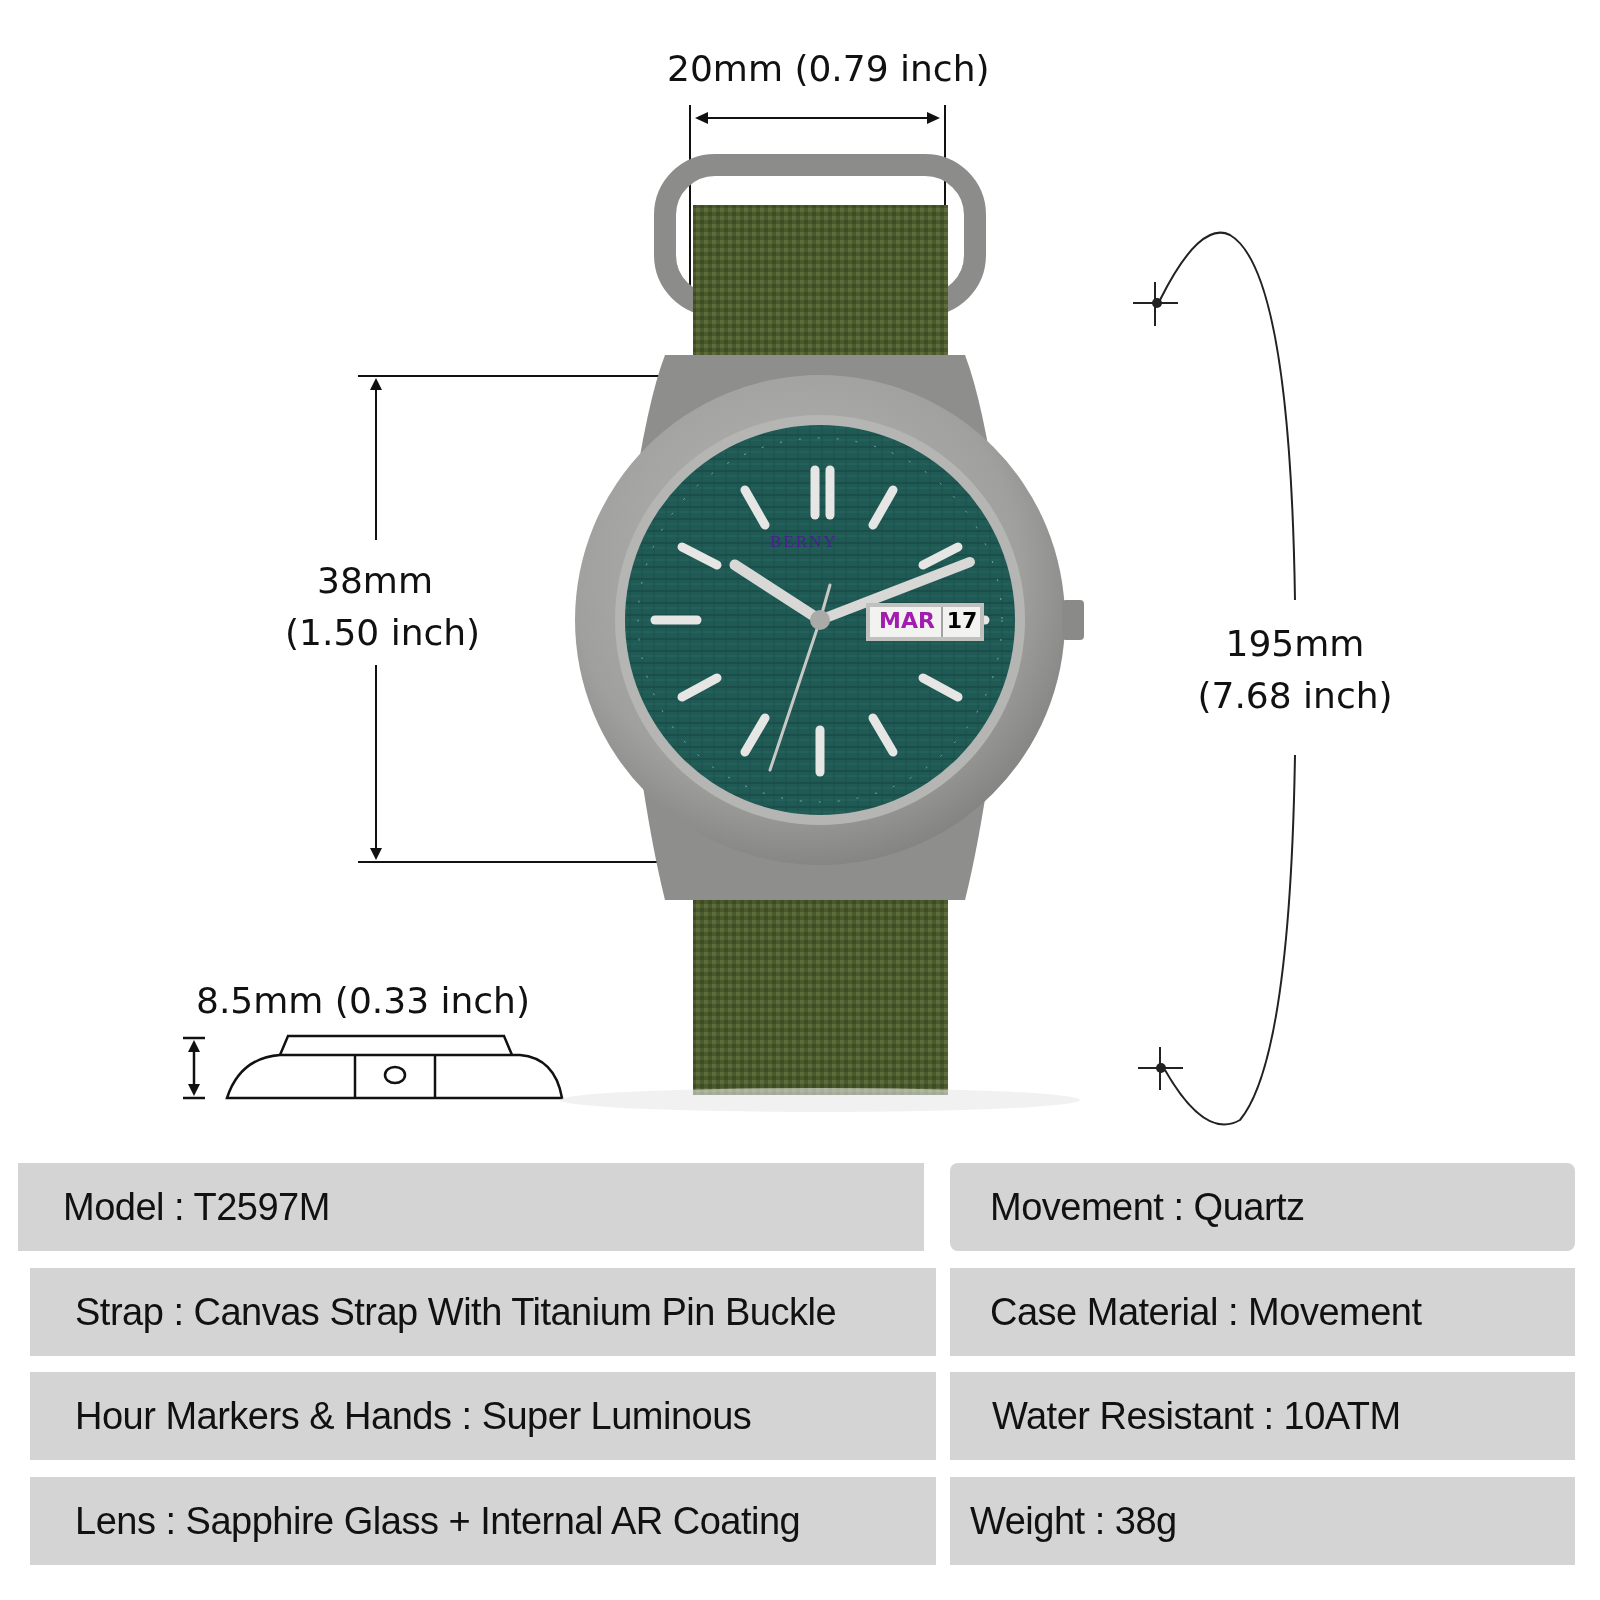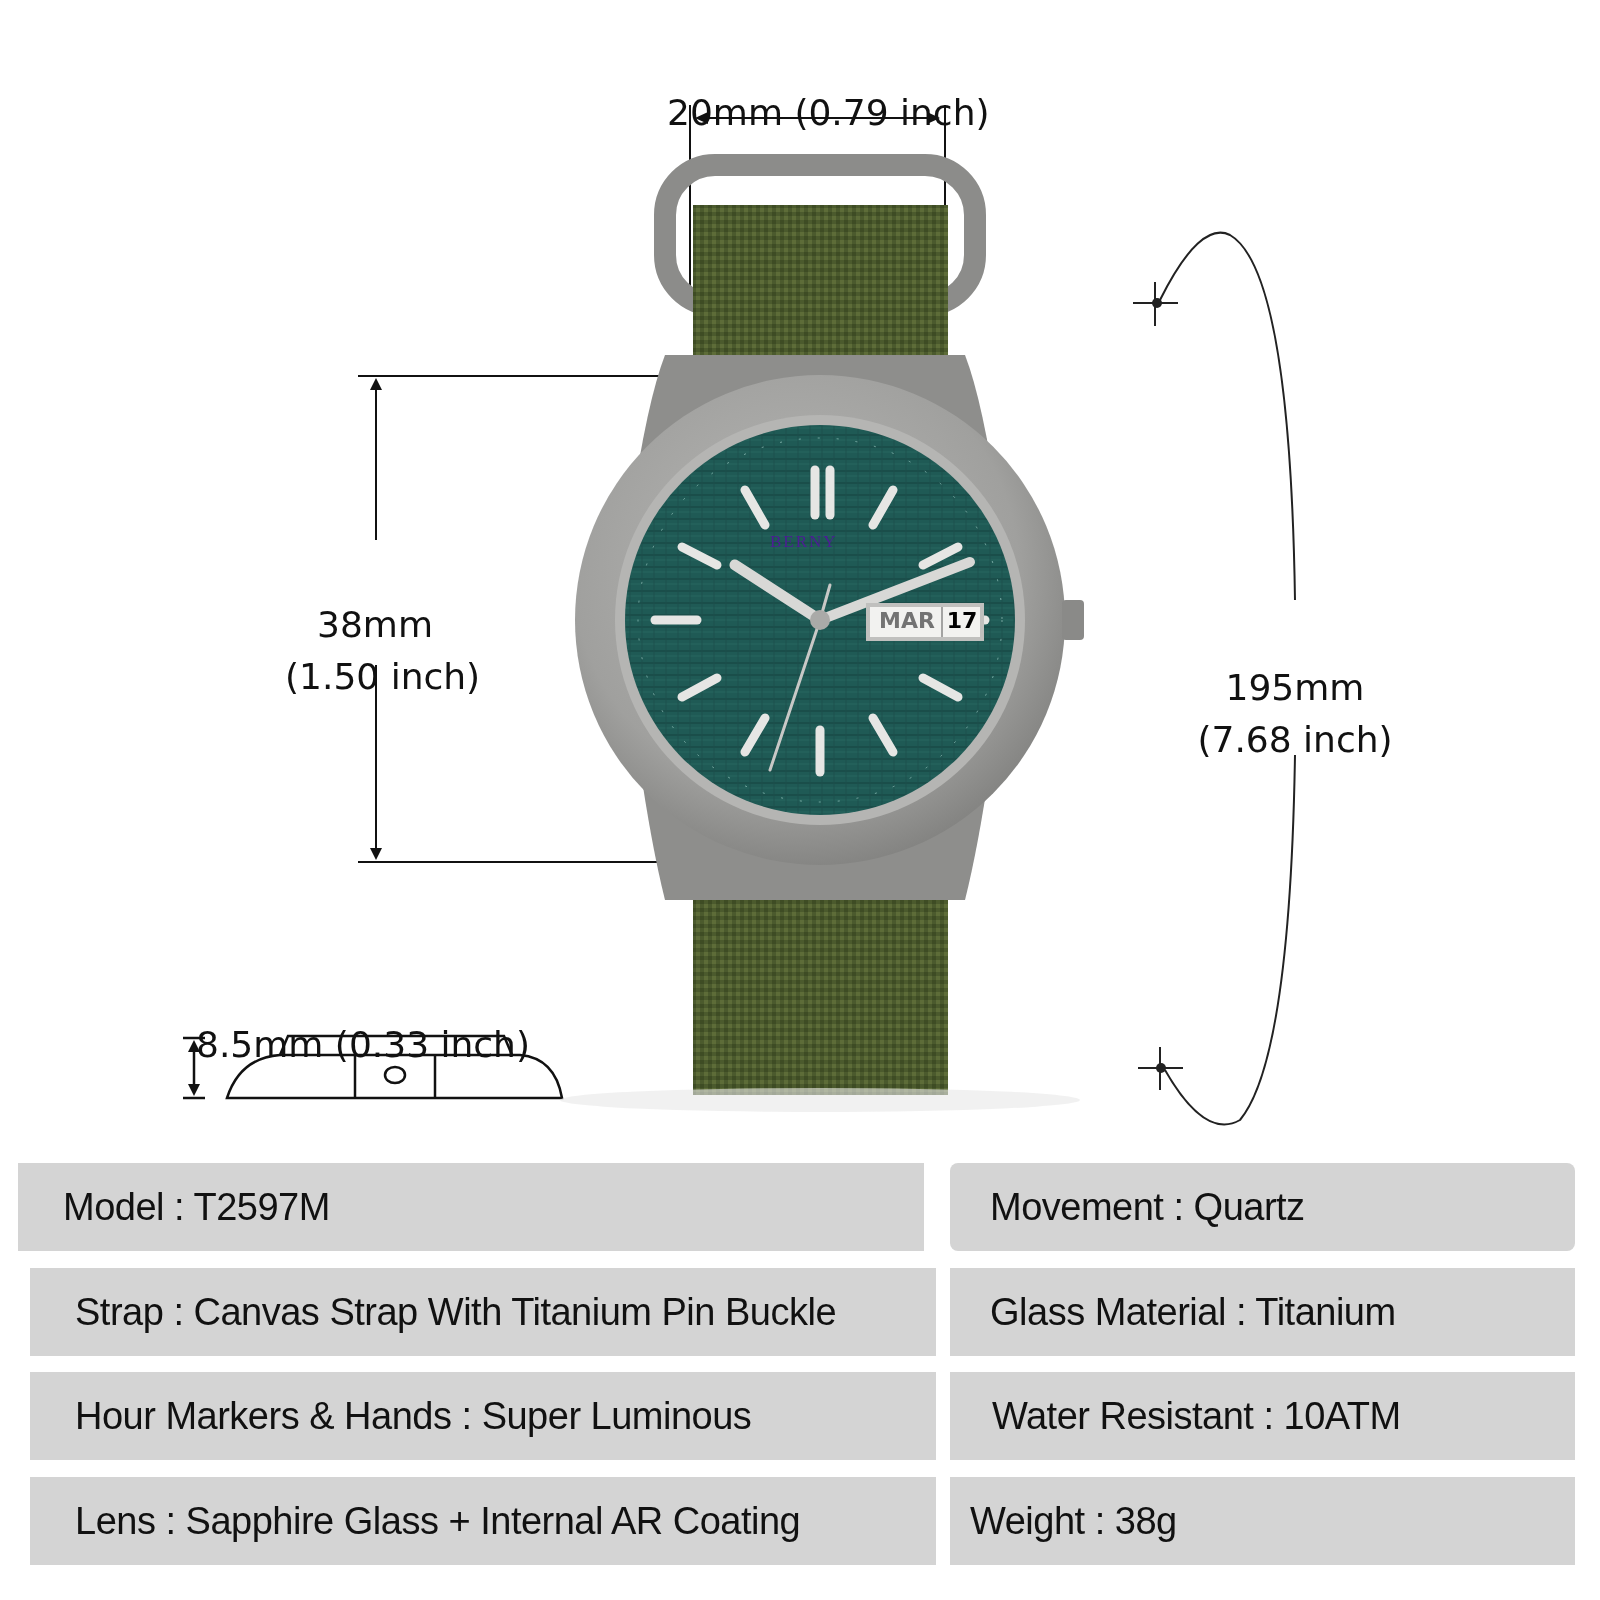--- a/index.html
+++ b/index.html
@@ -1,18 +1,18 @@
 <!DOCTYPE html>
 <html><head>
 <meta charset="utf-8">
 <style>
   html,body{margin:0;padding:0;background:#fff;}
   body{width:1600px;height:1600px;position:relative;overflow:hidden;font-family:"Liberation Sans",sans-serif;color:#111;}
   .abs{position:absolute;}
-  .dim-text{font-family:"DejaVu Sans",sans-serif;font-size:36px;color:#111;white-space:nowrap;margin-top:44px;}
+  .dim-text{font-family:"DejaVu Sans",sans-serif;font-size:36px;color:#111;white-space:nowrap;}
   .spec{position:absolute;background:#d4d4d4;height:88px;display:flex;align-items:center;box-sizing:border-box;padding-left:45px;font-family:"Liberation Sans",sans-serif;font-size:38px;color:#111;letter-spacing:-0.5px;}
   svg{position:absolute;left:0;top:0;}
 </style>
 </head>
 <body>
 
 <svg width="1600" height="1600">
   <defs>
     <pattern id="weave" width="8" height="8" patternUnits="userSpaceOnUse">
       <rect width="8" height="8" fill="#4b5a2d"></rect>
@@ -110,33 +110,33 @@
     </g>
     <circle cx="820" cy="620" r="10" fill="#aaaaa8"></circle>
 
     <rect x="866" y="603" width="118" height="38" fill="#c0c0be"></rect>
     <rect x="870" y="607" width="110" height="30" fill="#f2f2f0"></rect>
     <line x1="942" y1="607" x2="942" y2="637" stroke="#888" stroke-width="1.5"></line>
   </g>
 </svg>
 
 <div class="abs" style="left:770px;top:532px;width:100px;font-family:Liberation Serif, serif;font-size:17px;letter-spacing:2px;color:#4c1d95;">BERNY</div>
-<div class="abs" style="left:872px;top:608px;width:70px;text-align:center;font-family:'DejaVu Sans',sans-serif;font-weight:bold;font-size:22px;color:#737373;">MAR</div>
+<div class="abs" style="left:872px;top:608px;width:70px;text-align:center;font-family:'DejaVu Sans',sans-serif;font-weight:bold;font-size:22px;color:#a21caf;">MAR</div>
 <div class="abs" style="left:944px;top:608px;width:36px;text-align:center;font-family:'DejaVu Sans',sans-serif;font-weight:bold;font-size:22px;color:#000000;">17</div>
 
 <div class="abs dim-text" style="left:667px;top:48px;">20mm (0.79 inch)</div>
 <div class="abs dim-text" style="left:290px;top:560px;width:170px;text-align:center;">38mm</div>
 <div class="abs dim-text" style="left:285px;top:612px;width:180px;text-align:center;">(1.50 inch)</div>
 <div class="abs dim-text" style="left:196px;top:980px;">8.5mm (0.33 inch)</div>
 <div class="abs dim-text" style="left:1200px;top:623px;width:190px;text-align:center;">195mm</div>
 <div class="abs dim-text" style="left:1195px;top:675px;width:200px;text-align:center;">(7.68 inch)</div>
 
 <div>
   <div class="spec" style="left:18px;top:1163px;width:906px;">Model : T2597M</div>
   <div class="spec" style="left:30px;top:1268px;width:906px;">Strap : Canvas Strap With Titanium Pin Buckle</div>
   <div class="spec" style="left:30px;top:1372px;width:906px;">Hour Markers &amp; Hands : Super Luminous</div>
   <div class="spec" style="left:30px;top:1477px;width:906px;">Lens : Sapphire Glass + Internal AR Coating</div>
 
   <div class="spec" style="left:950px;top:1163px;width:625px;padding-left:40px;border-radius:8px;">Movement : Quartz</div>
-  <div class="spec" style="left:950px;top:1268px;width:625px;padding-left:40px;">Glass Material : Titanium</div>
+  <div class="spec" style="left:950px;top:1268px;width:625px;padding-left:40px;">Case Material : Movement</div>
   <div class="spec" style="left:950px;top:1372px;width:625px;padding-left:42px;">Water Resistant : 10ATM</div>
   <div class="spec" style="left:950px;top:1477px;width:625px;padding-left:20px;">Weight : 38g</div>
 </div>
 
 </body></html>

